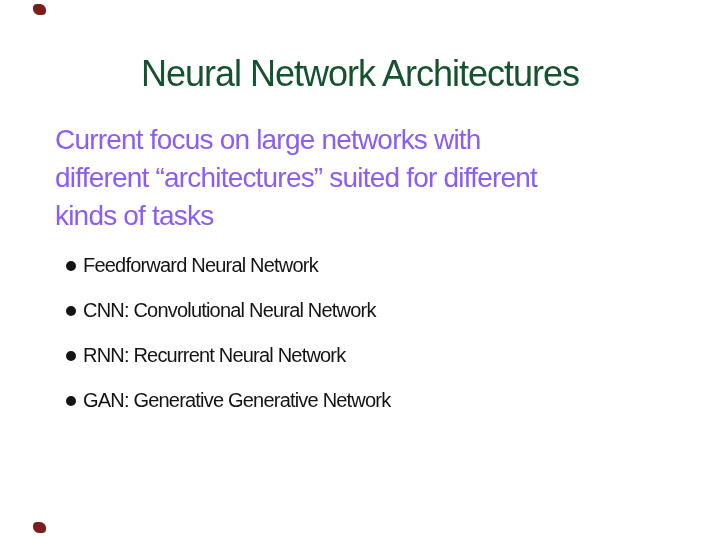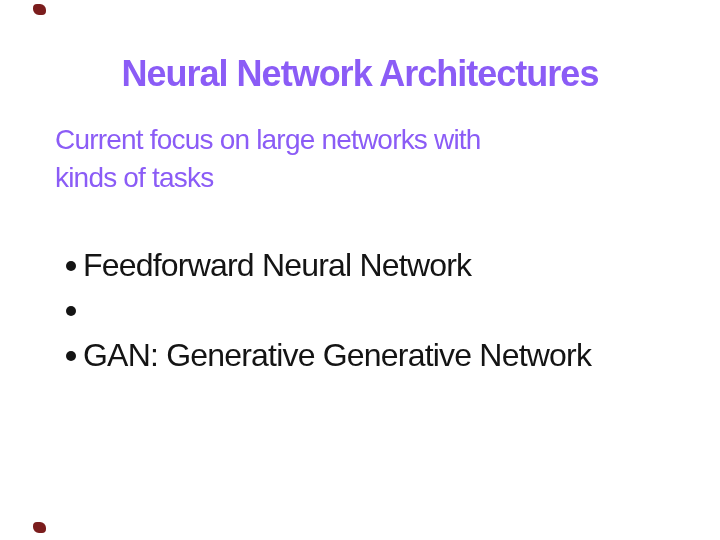--- a/index.html
+++ b/index.html
@@ -13,23 +13,23 @@
     overflow: hidden;
   }
   .slide-title {
     position: absolute;
     top: 52px;
     left: 0;
     right: 0;
     text-align: center;
     font-size: 36px;
     line-height: 44px;
-    font-weight: 700;
+    font-weight: 400;
     letter-spacing: -1px;
-    color: #8b5cf6;
+    color: #14532d;
   }
   .intro {
     position: absolute;
     left: 55px;
     top: 121px;
     width: 640px;
   }
   .intro-line {
     font-size: 28px;
     line-height: 38px;
@@ -42,21 +42,21 @@
     left: 66px;
     top: 243px;
     margin: 0;
     padding: 0;
     list-style: none;
   }
   .bullet-item {
     display: flex;
     align-items: center;
     height: 45px;
-    font-size: 32px;
+    font-size: 20px;
     letter-spacing: -0.8px;
     white-space: nowrap;
     color: #141414;
   }
   .bullet-dot {
     display: inline-block;
     width: 10px;
     height: 10px;
     border-radius: 50%;
     background: #141414;
@@ -79,30 +79,36 @@
 
 <div class="slide">
 
   <div class="corner-mark top"></div>
   <div class="corner-mark bottom"></div>
 
   <div class="slide-title">Neural Network Architectures</div>
 
   <div class="intro">
     <div class="intro-line">Current focus on large networks with</div>
+    <div class="intro-line">different “architectures” suited for different</div>
     <div class="intro-line">kinds of tasks</div>
   </div>
 
   <ul class="bullet-list">
     <li class="bullet-item">
       <span class="bullet-dot"></span>
       <span>Feedforward Neural Network</span>
     </li>
     <li class="bullet-item">
       <span class="bullet-dot"></span>
+      <span>CNN: Convolutional Neural Network</span>
+    </li>
+    <li class="bullet-item">
+      <span class="bullet-dot"></span>
+      <span>RNN: Recurrent Neural Network</span>
     </li>
     <li class="bullet-item">
       <span class="bullet-dot"></span>
       <span>GAN: Generative Generative Network</span>
     </li>
   </ul>
 
 </div>
 
 </body></html>

